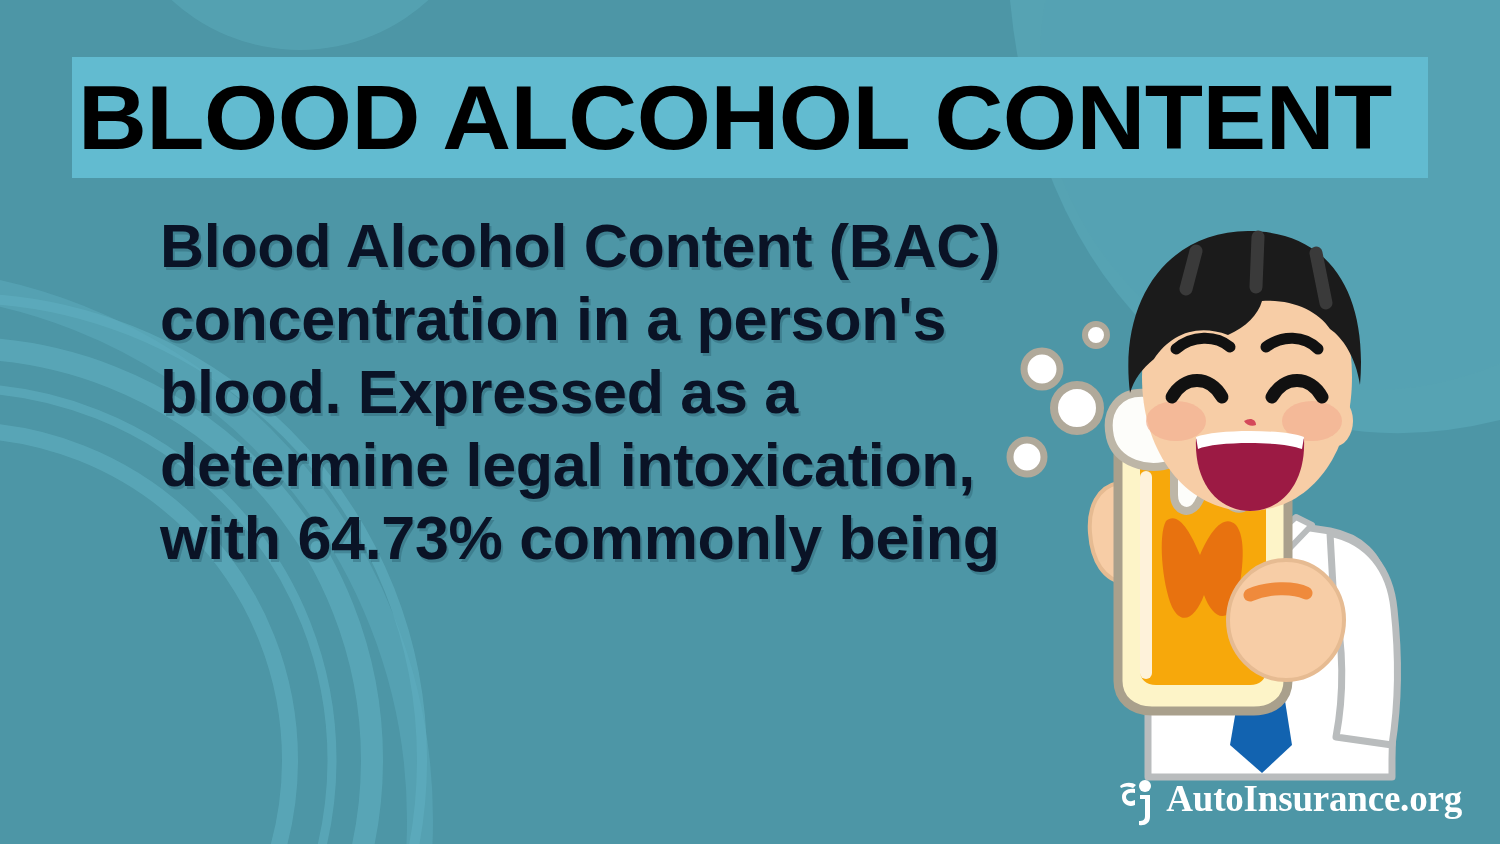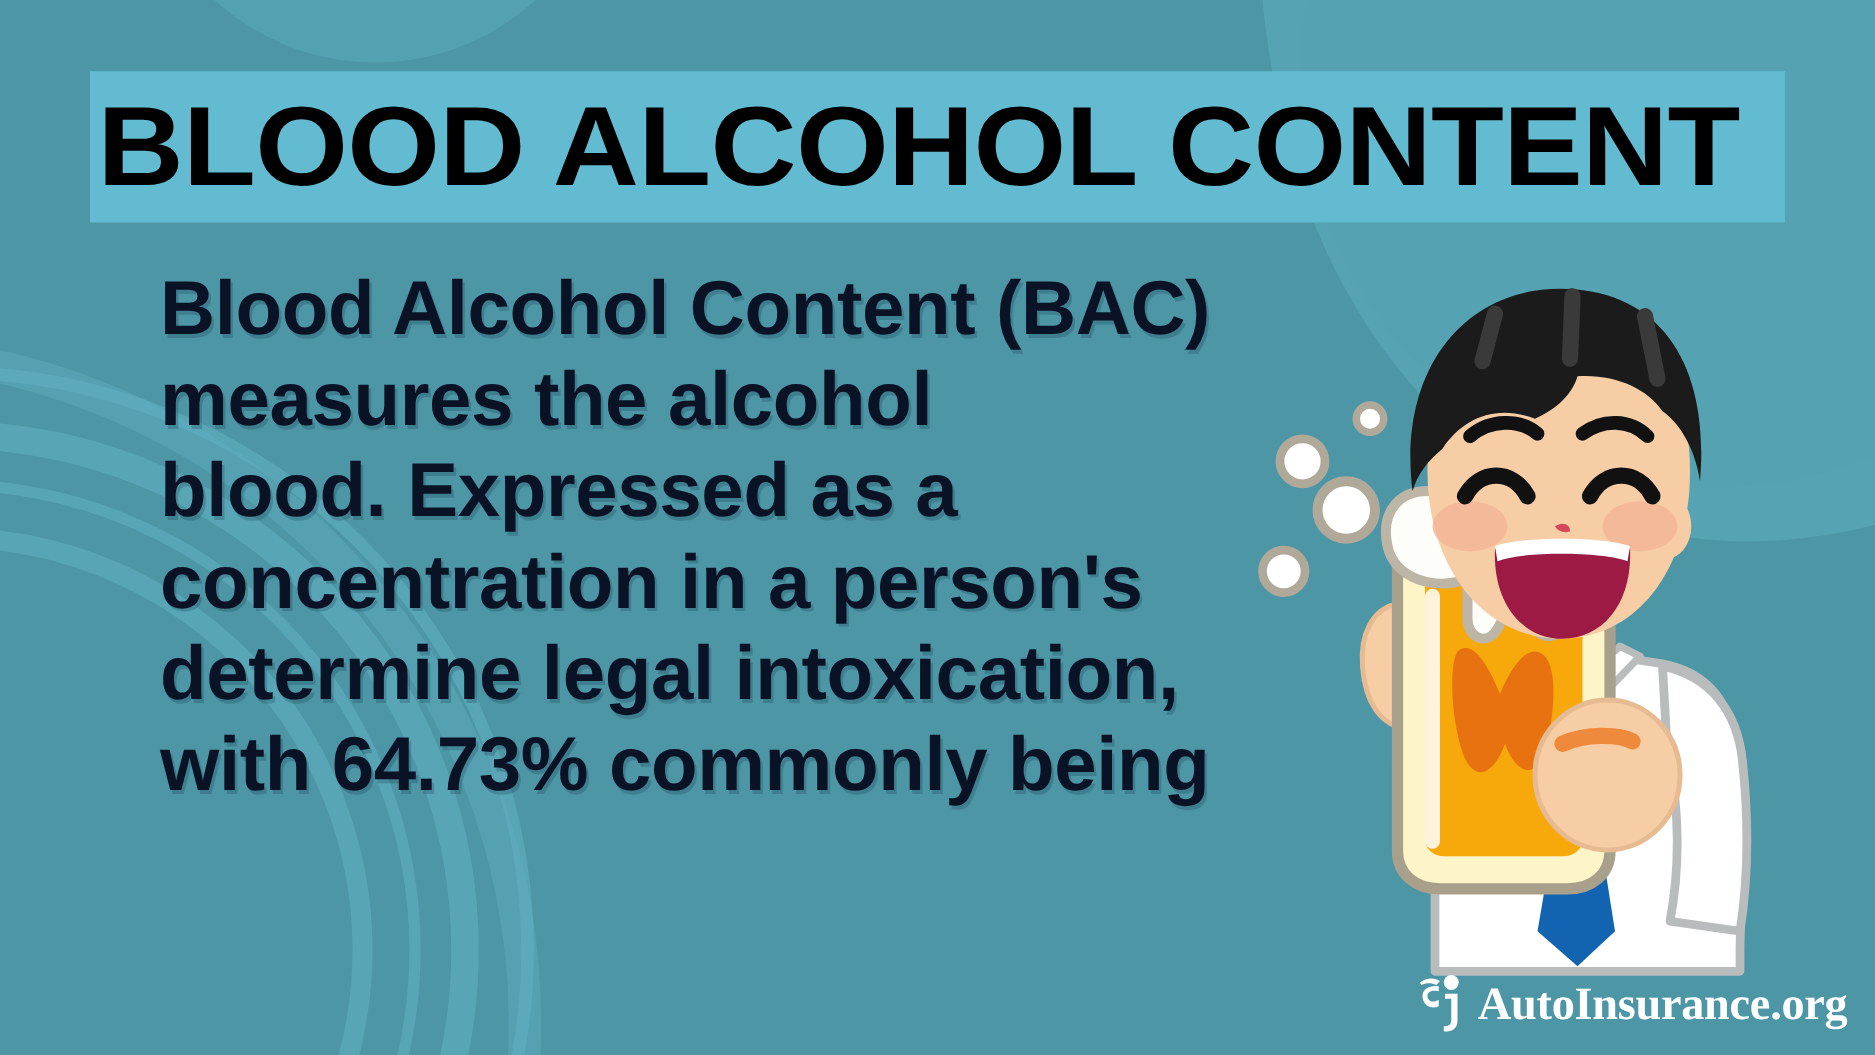--- a/index.html
+++ b/index.html
@@ -69,39 +69,38 @@
     width: 900px;
     z-index: 6;
     font-family: "Liberation Sans", sans-serif;
     font-weight: bold;
     font-size: 61px;
     line-height: 73px;
     letter-spacing: -0.3px;
     color: #0a1326;
     text-shadow: 2px 3px 0 rgba(20,60,75,0.25);
   }
-  #body-copy .ln { display: block; white-space: nowrap; }
+  #body-copy .ln { display: block; white-space: nowrap; margin-left: 32px; }
 
   
   #illustration {
     position: absolute;
     left: 1000px;
     top: 225px;
     width: 460px;
     height: 560px;
     z-index: 4;
   }
 
   
   #logo {
     position: absolute;
-    right: 22px;
+    right: 38px;
     bottom: 18px;
     display: flex;
-    align-items: center;
     gap: 12px;
     z-index: 7;
   }
   #logo-mark { width: 34px; height: 46px; display: block; }
   #logo-text {
     font-family: "Liberation Serif", serif;
     font-weight: bold;
     font-size: 37px;
     line-height: 1;
     color: #ffffff;
@@ -133,23 +132,22 @@
         <circle cx="-120" cy="820" r="540" stroke-width="26"></circle>
       </g>
     </svg>
   </div>
 
   <div id="title-band"></div>
   <div id="title-text">BLOOD ALCOHOL CONTENT</div>
 
   <div id="body-copy">
     <span class="ln">Blood Alcohol Content (BAC)</span>
-    <span class="ln">measures the alcohol</span>
+    <span class="ln">concentration in a person's</span>
     <span class="ln">blood. Expressed as a</span>
-    <span class="ln">concentration in a person's</span>
     <span class="ln">determine legal intoxication,</span>
     <span class="ln">with 64.73% commonly being</span>
   </div>
 
   <div id="illustration">
     <svg width="460" height="560" viewBox="0 0 460 560">
 
       <g>
         <path d="M150 345
                  C150 325 168 312 196 306

